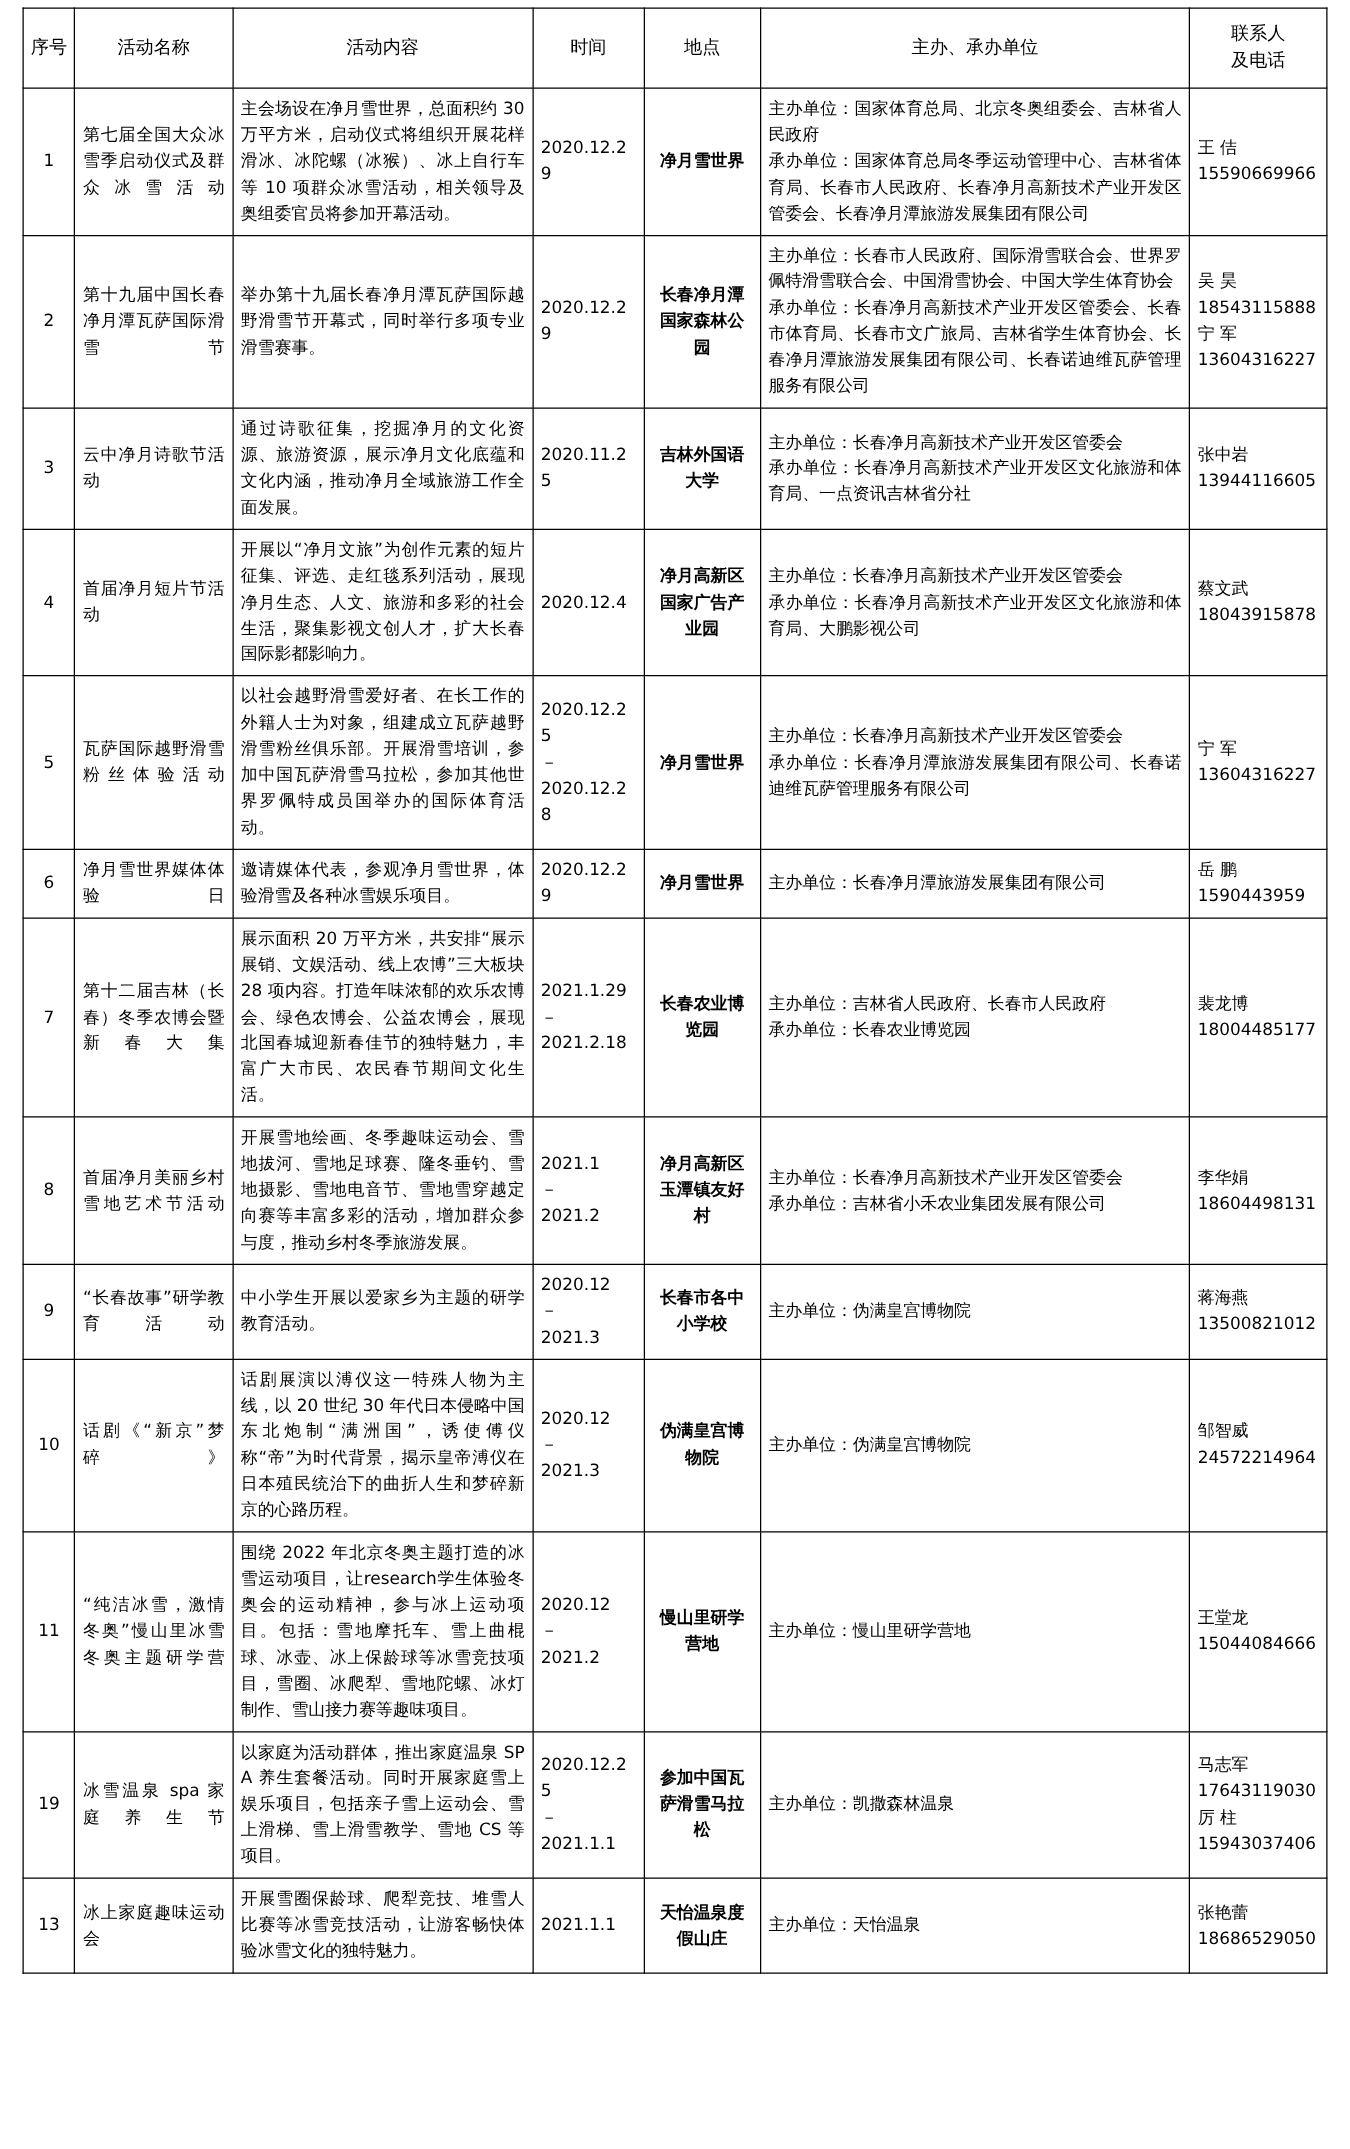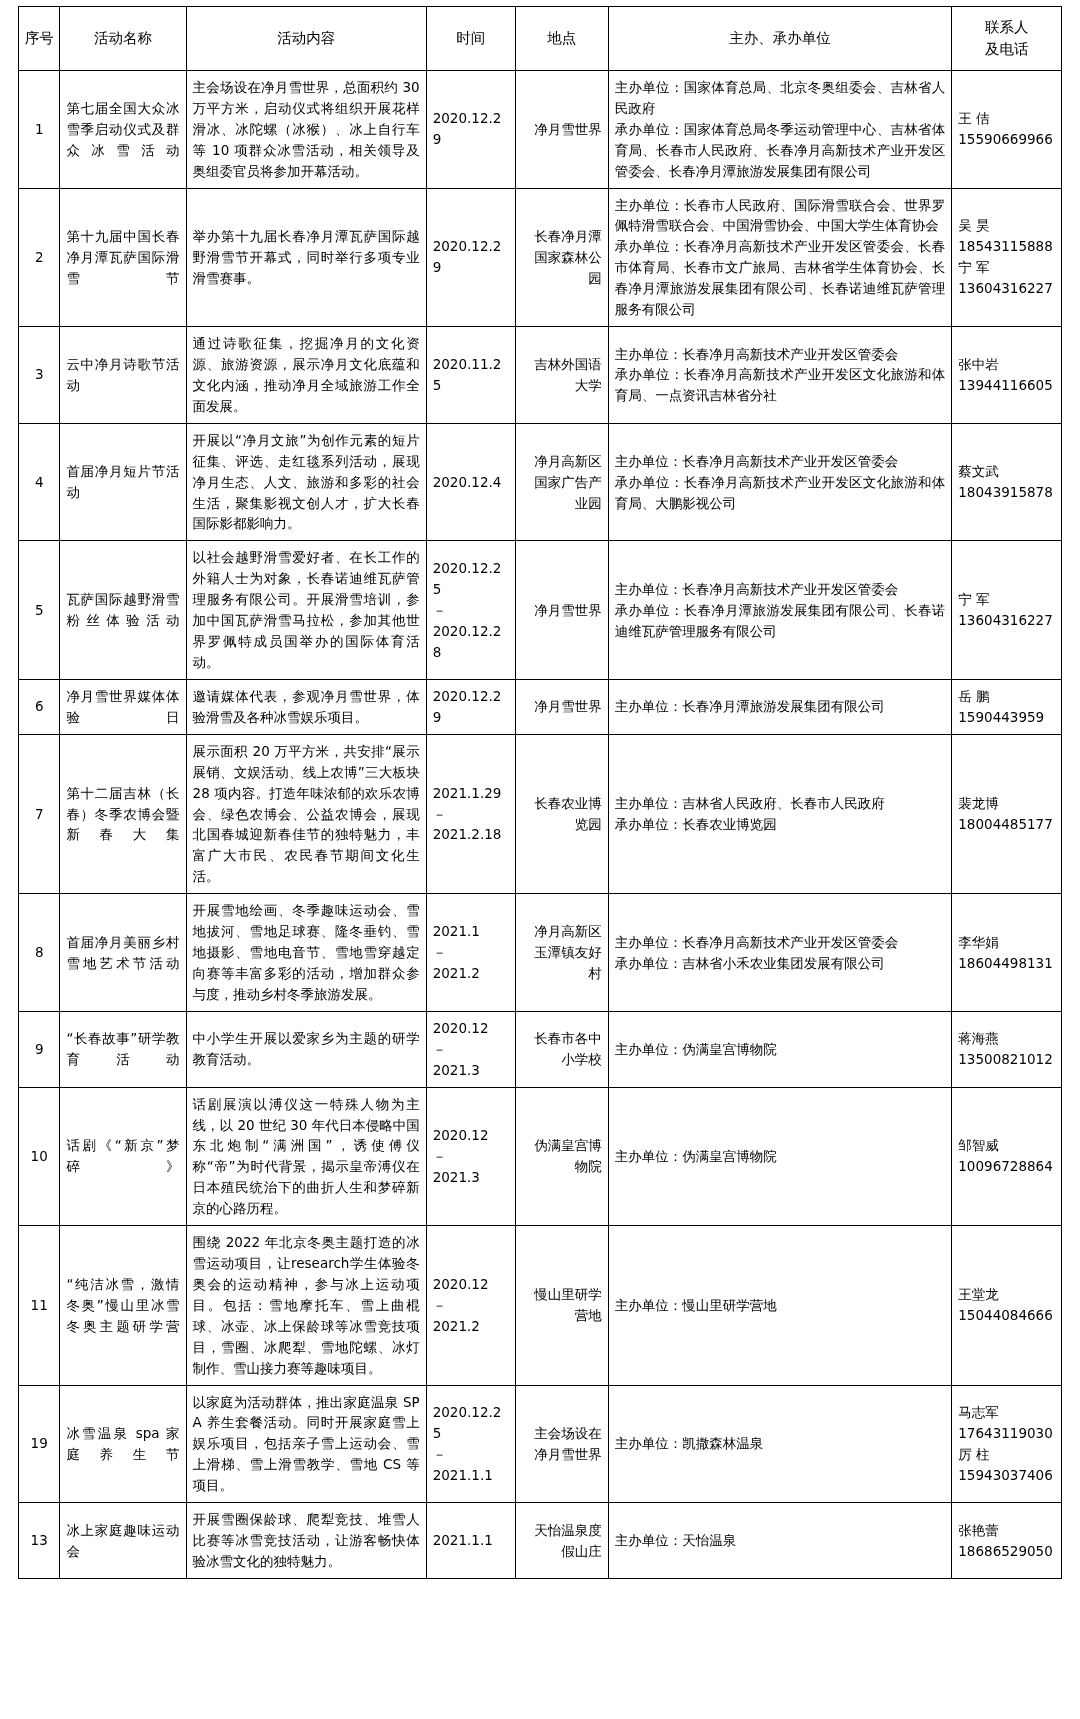--- a/index.html
+++ b/index.html
@@ -59,22 +59,23 @@
   td.content {
     text-align: justify;
     padding-left: 8px;
     padding-right: 8px;
   }
   td.time {
     font-size: 13px;
     line-height: 1.6;
   }
   td.place {
-    text-align: right;
+    text-align: center;
     line-height: 1.6;
+    font-weight: bold;
   }
   td.org {
     text-align: justify;
     padding-left: 8px;
     padding-right: 8px;
   }
   td.contact {
     font-size: 13px;
     line-height: 1.65;
   }
@@ -175,21 +176,21 @@
             <span class="line">承办单位：长春净月高新技术产业开发区文化旅游和体育局、大鹏影视公司</span>
           </td>
           <td class="contact">
             <span class="line">蔡文武</span>
             <span class="line">18043915878</span>
           </td>
         </tr>
         <tr>
           <td class="no">5</td>
           <td class="name">瓦萨国际越野滑雪粉丝体验活动</td>
-          <td class="content">以社会越野滑雪爱好者、在长工作的外籍人士为对象，长春诺迪维瓦萨管理服务有限公司。开展滑雪培训，参加中国瓦萨滑雪马拉松，参加其他世界罗佩特成员国举办的国际体育活动。</td>
+          <td class="content">以社会越野滑雪爱好者、在长工作的外籍人士为对象，组建成立瓦萨越野滑雪粉丝俱乐部。开展滑雪培训，参加中国瓦萨滑雪马拉松，参加其他世界罗佩特成员国举办的国际体育活动。</td>
           <td class="time">
             <span class="line">2020.12.25</span>
             <span class="line">－</span>
             <span class="line">2020.12.28</span>
           </td>
           <td class="place">净月雪世界</td>
           <td class="org">
             <span class="line">主办单位：长春净月高新技术产业开发区管委会</span>
             <span class="line">承办单位：长春净月潭旅游发展集团有限公司、长春诺迪维瓦萨管理服务有限公司</span>
           </td>
@@ -278,21 +279,21 @@
             <span class="line">2020.12</span>
             <span class="line">－</span>
             <span class="line">2021.3</span>
           </td>
           <td class="place">伪满皇宫博物院</td>
           <td class="org">
             <span class="line">主办单位：伪满皇宫博物院</span>
           </td>
           <td class="contact">
             <span class="line">邹智威</span>
-            <span class="line">10096728864</span>
+            <span class="line">24572214964</span>
           </td>
         </tr>
         <tr>
           <td class="no">11</td>
           <td class="name">“纯洁冰雪，激情冬奥”慢山里冰雪冬奥主题研学营</td>
           <td class="content">围绕 2022 年北京冬奥主题打造的冰雪运动项目，让research学生体验冬奥会的运动精神，参与冰上运动项目。包括：雪地摩托车、雪上曲棍球、冰壶、冰上保龄球等冰雪竞技项目，雪圈、冰爬犁、雪地陀螺、冰灯制作、雪山接力赛等趣味项目。</td>
           <td class="time">
             <span class="line">2020.12</span>
             <span class="line">－</span>
             <span class="line">2021.2</span>
@@ -308,21 +309,21 @@
         </tr>
         <tr>
           <td class="no">19</td>
           <td class="name">冰雪温泉 spa 家庭养生节</td>
           <td class="content">以家庭为活动群体，推出家庭温泉 SPA 养生套餐活动。同时开展家庭雪上娱乐项目，包括亲子雪上运动会、雪上滑梯、雪上滑雪教学、雪地 CS 等项目。</td>
           <td class="time">
             <span class="line">2020.12.25</span>
             <span class="line">－</span>
             <span class="line">2021.1.1</span>
           </td>
-          <td class="place">主会场设在净月雪世界</td>
+          <td class="place">参加中国瓦萨滑雪马拉松</td>
           <td class="org">
             <span class="line">主办单位：凯撒森林温泉</span>
           </td>
           <td class="contact">
             <span class="line">马志军</span>
             <span class="line">17643119030</span>
             <span class="line">厉 柱</span>
             <span class="line">15943037406</span>
           </td>
         </tr>

